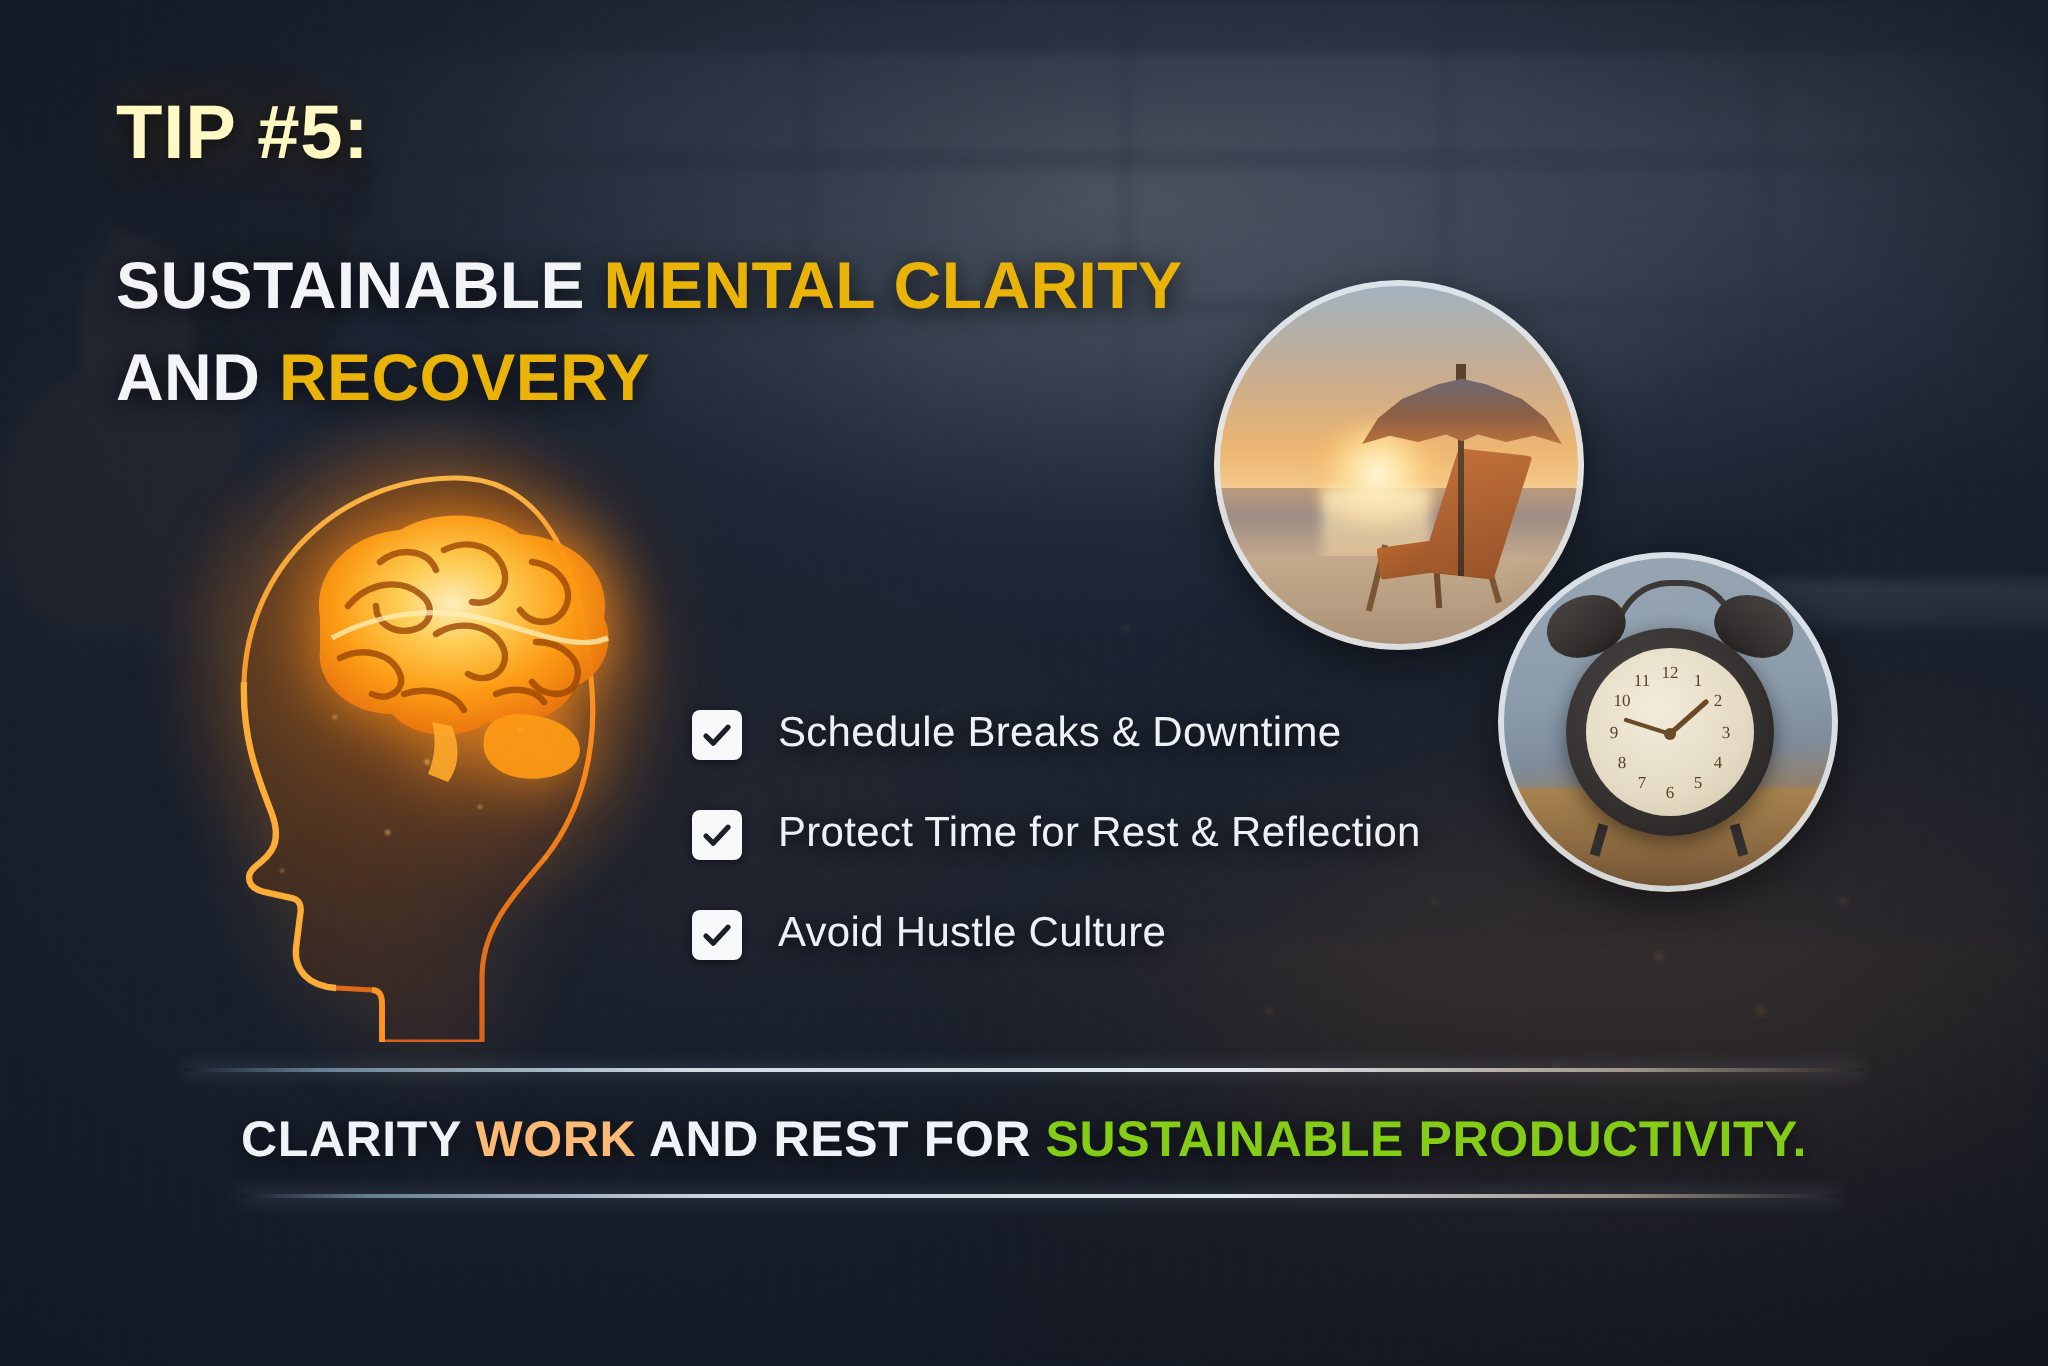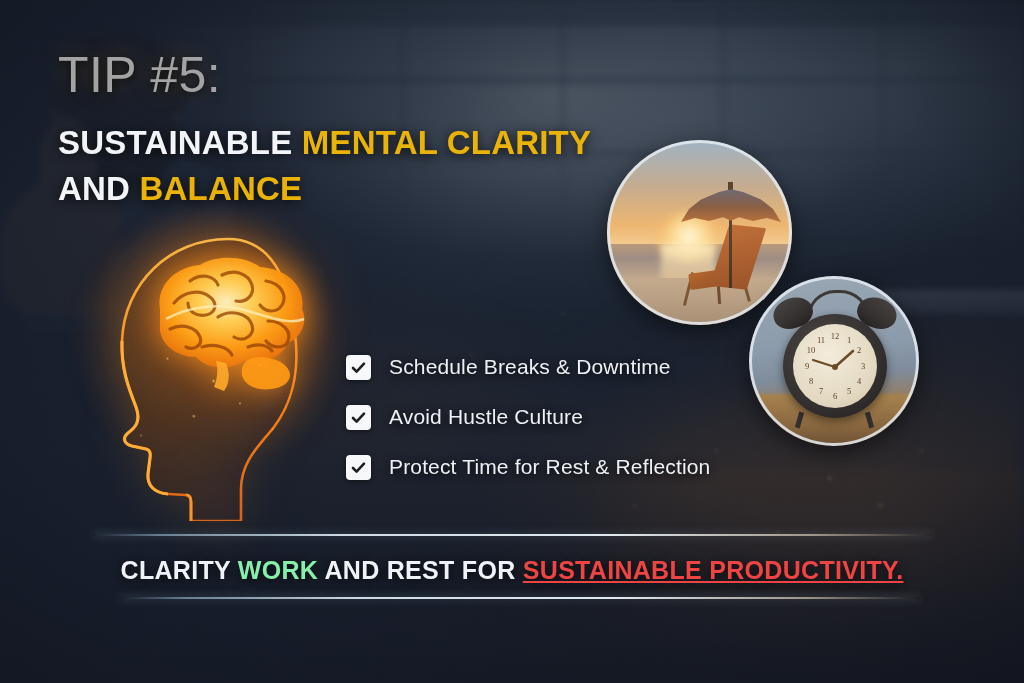--- a/index.html
+++ b/index.html
@@ -157,24 +157,24 @@
     background-image:
       repeating-linear-gradient(0deg, rgba(255,255,255,0.05) 0px, rgba(0,0,0,0.05) 1px, rgba(255,255,255,0.03) 2px, rgba(0,0,0,0.04) 3px),
       repeating-linear-gradient(90deg, rgba(255,255,255,0.04) 0px, rgba(0,0,0,0.04) 1px, rgba(255,255,255,0.02) 2px, rgba(0,0,0,0.03) 3px);
   }
 
   
   .tip-label {
     position: absolute;
     left: 58px;
     top: 46px;
-    font-size: 50px;
-    font-weight: 400;
+    font-size: 38px;
+    font-weight: 700;
     letter-spacing: 0.4px;
-    color: #a3a3a3;
+    color: #fef9c3;
     text-shadow: 0 2px 10px rgba(0,0,0,0.75), 0 0 26px rgba(241,166,43,0.28);
   }
 
   .headline {
     position: absolute;
     left: 58px;
     top: 120px;
     font-size: 33px;
     font-weight: 700;
     line-height: 46px;
@@ -403,22 +403,22 @@
     left: 0; right: 0;
     top: 556px;
     text-align: center;
     font-size: 25px;
     font-weight: 700;
     letter-spacing: 0.3px;
     color: #EFF3F7;
     text-shadow: 0 2px 11px rgba(0,0,0,0.80);
     white-space: nowrap;
   }
-  .tagline .gold { color: #86efac; text-align: right; }
-  .tagline .blue { color: #ef4444; text-decoration: underline; }
+  .tagline .gold { color: #fdba74; text-align: right; }
+  .tagline .blue { color: #84cc16; }
 </style>
 </head>
 <body>
 
 <div id="slide">
 
   <div class="bg-layer bg-base"></div>
   <div class="bg-layer bg-office"></div>
   <div class="bg-layer bg-mullions"></div>
   <div class="bg-layer bg-bars"></div>
@@ -437,21 +437,21 @@
   <div class="bg-layer bg-desk"></div>
   <div class="bg-layer bg-sparks"></div>
   <div class="bg-layer bg-scrim"></div>
   <div class="bg-layer bg-vignette"></div>
   <div class="bg-layer bg-grain"></div>
 
   <div class="tip-label">TIP #5:</div>
 
   <div class="headline">
     <span>SUSTAINABLE </span><span class="accent">MENTAL CLARITY</span><br>
-    <span>AND </span><span class="accent">BALANCE</span>
+    <span>AND </span><span class="accent">RECOVERY</span>
   </div>
 
   <div class="brain-art">
     <div class="brain-aura"></div>
 
     <svg class="head-silhouette" viewBox="0 0 250 290">
       <defs>
         <linearGradient id="headFill" x1="0" y1="0" x2="1" y2="1">
           <stop offset="0%" stop-color="#6a4321" stop-opacity="0.72"></stop>
           <stop offset="45%" stop-color="#4a2f1c" stop-opacity="0.62"></stop>
@@ -569,29 +569,29 @@
           </svg>
       </span>
       <span class="check-label">Schedule Breaks &amp; Downtime</span>
     </div>
     <div class="check-row">
       <span class="checkbox">
         <svg width="17" height="17" viewBox="0 0 17 17">
             <path d="M3 9 L6.6 12.6 L14 4.6" fill="none" stroke="#1c2128" stroke-width="2.6" stroke-linecap="round" stroke-linejoin="round"></path>
           </svg>
       </span>
-      <span class="check-label">Avoid Hustle Culture</span>
+      <span class="check-label">Protect Time for Rest &amp; Reflection</span>
     </div>
     <div class="check-row">
       <span class="checkbox">
         <svg width="17" height="17" viewBox="0 0 17 17">
             <path d="M3 9 L6.6 12.6 L14 4.6" fill="none" stroke="#1c2128" stroke-width="2.6" stroke-linecap="round" stroke-linejoin="round"></path>
           </svg>
       </span>
-      <span class="check-label">Protect Time for Rest &amp; Reflection</span>
+      <span class="check-label">Avoid Hustle Culture</span>
     </div>
   </div>
 
   <div class="divider" id="divider-top"></div>
 
   <div class="tagline">
     <span>CLARITY </span><span class="gold">WORK</span><span> AND REST FOR </span><span class="blue">SUSTAINABLE PRODUCTIVITY.</span>
   </div>
 
   <div class="divider" id="divider-bottom"></div>

